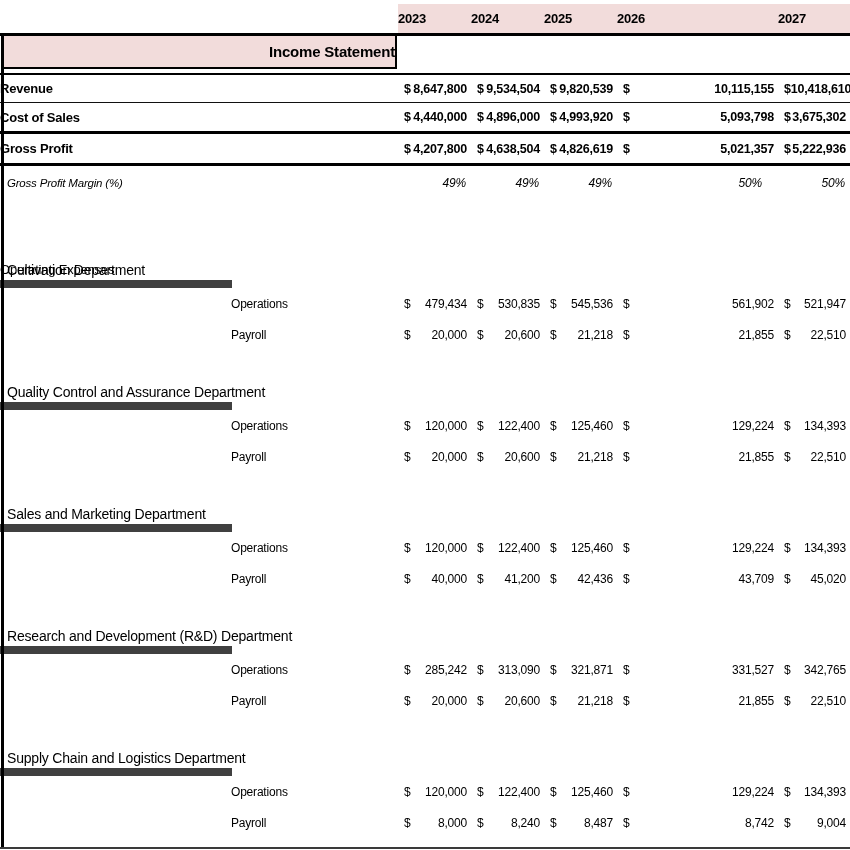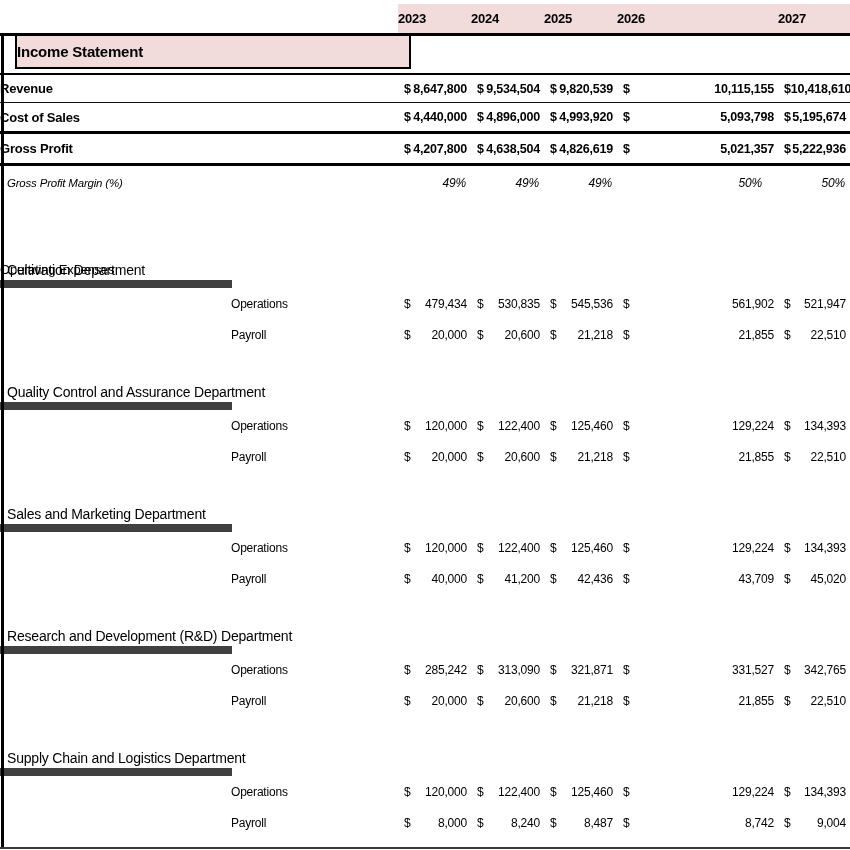--- a/index.html
+++ b/index.html
@@ -31,22 +31,22 @@
   .r-exp    { height:31px; }
   .r-bottom { height:12px; }
 
   
   .year-spacer { width:398px; }
   .year-band { width:452px; background:#f2dcdb; }
   .yc { justify-content:center; font-weight:bold; font-size:13px; }
   .yc1,.yc2,.yc3 { width:73px; } .yc4 { width:161px; } .yc5 { width:72px; }
 
   
-  .title-box { margin-left:15px; width:396px; height:33px; background:#f2dcdb;
-               border:2px solid #000; border-top:none; justify-content:flex-start;
+  .title-box { margin-left:1px; width:396px; height:33px; background:#f2dcdb;
+               border:2px solid #000; border-top:none; justify-content:flex-end;
                font-weight:bold; font-size:15px; }
 
   
   .lbl   { font-weight:bold; font-size:13px; white-space:nowrap; }
   .mc    { justify-content:space-between; padding:0 4px 0 6px; font-size:12px; }
   .mc.bold { font-weight:bold; font-size:12.5px; }
   .cur   { flex:none; }
   .pc    { justify-content:flex-end; padding-right:5px; font-style:italic; font-size:12px; }
   .pc4   { padding-right:16px; }
   .lbl-i { padding-left:7px; font-style:italic; font-size:11.5px; white-space:nowrap; }
@@ -120,21 +120,21 @@
     <div class="c3 mc bold">
         <span class="cur">$</span>
         <span>4,993,920</span>
       </div>
     <div class="c4 mc bold">
         <span class="cur">$</span>
         <span>5,093,798</span>
       </div>
     <div class="c5 mc bold">
         <span class="cur">$</span>
-        <span>5,195,674</span>
+        <span>3,675,302</span>
       </div>
   </div>
 
   <div class="r r-gp">
     <div class="cAB lbl">Gross Profit</div>
     <div class="c1 mc bold">
         <span class="cur">$</span>
         <span>4,207,800</span>
       </div>
     <div class="c2 mc bold">

